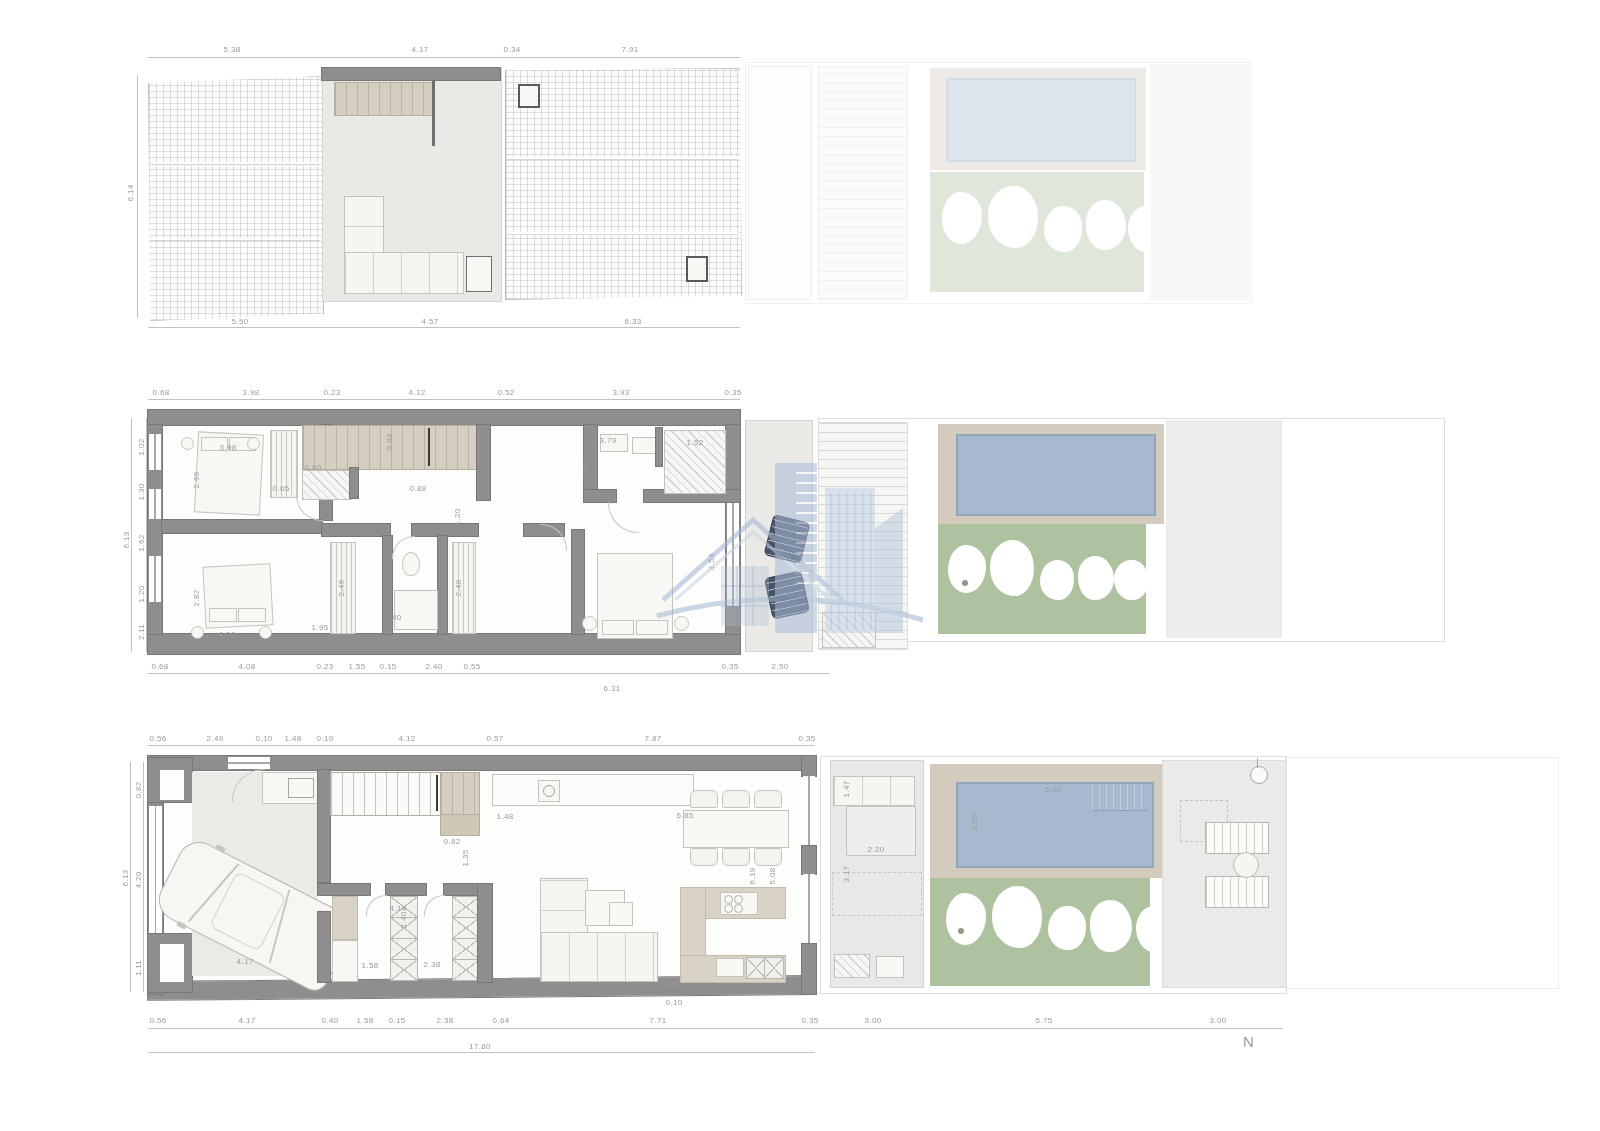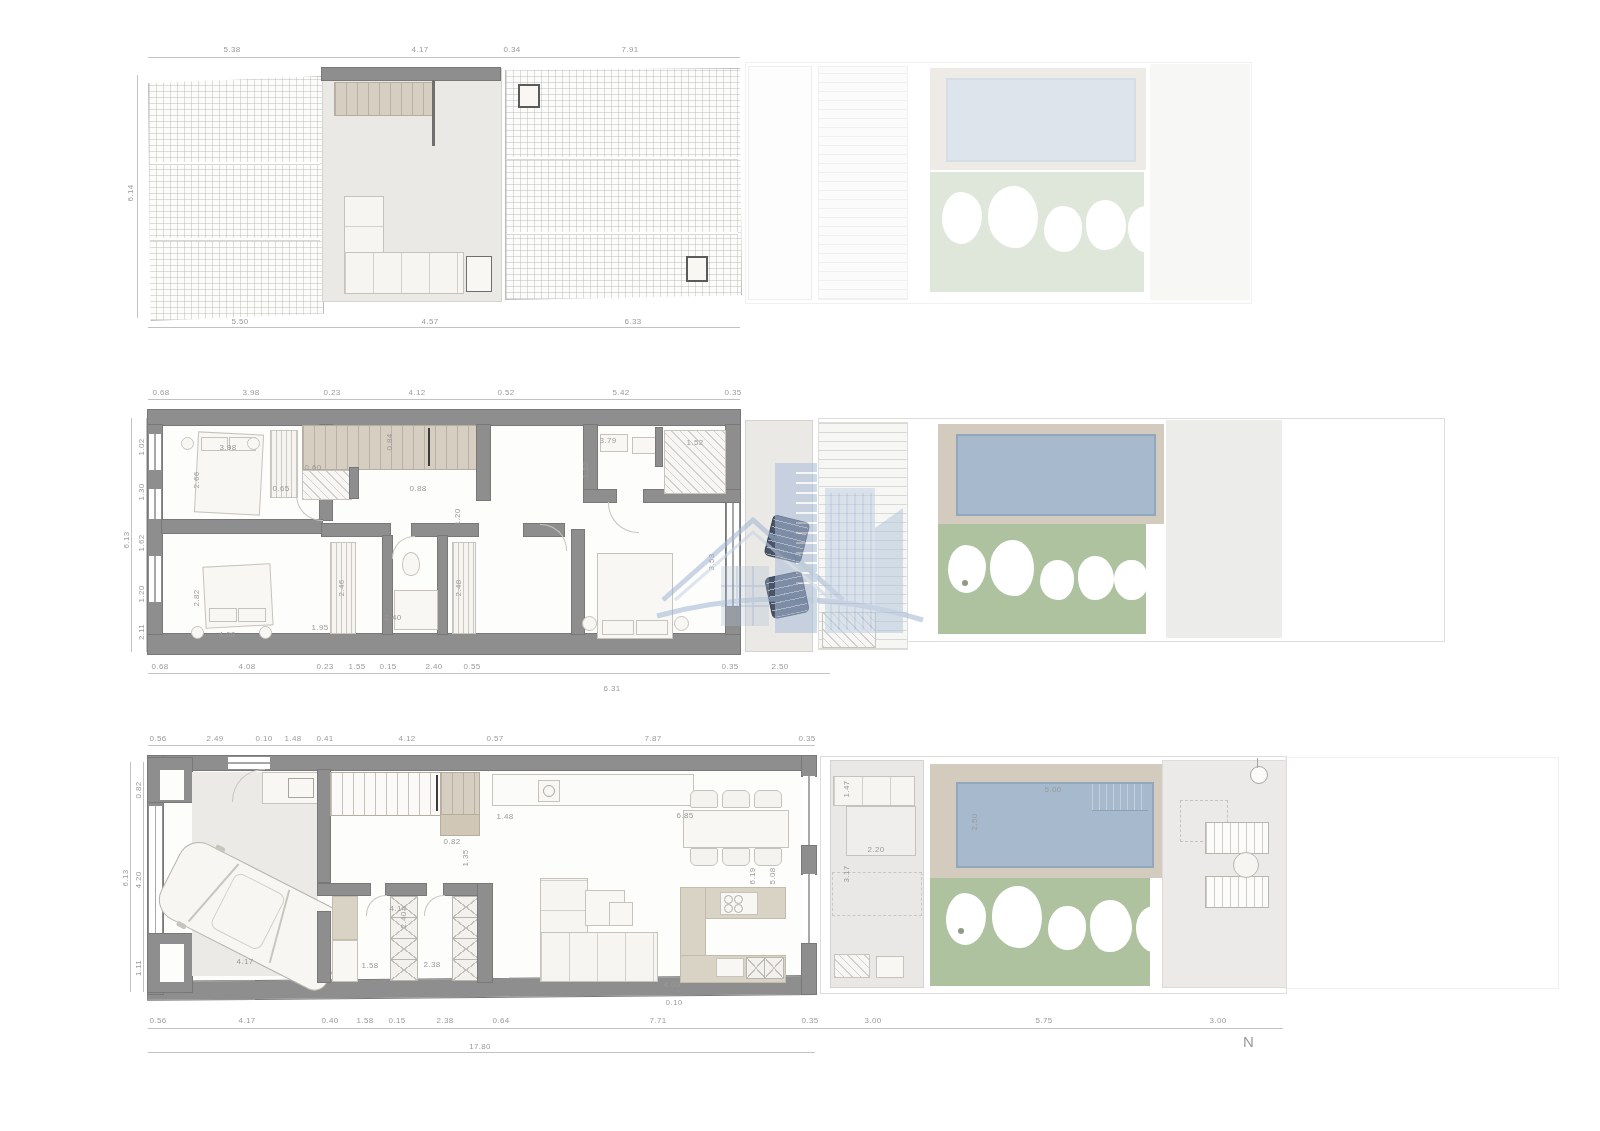--- a/index.html
+++ b/index.html
@@ -112,21 +112,21 @@
   <div class="dline" style="left:148px;top:673px;width:682px;height:1px"></div>
   <div class="dline" style="left:146px;top:418px;width:1px;height:234px"></div>
   <div class="dline" style="left:131px;top:418px;width:1px;height:234px"></div>
   <div class="dline" style="left:757px;top:425px;width:1px;height:223px"></div>
 
   <span class="dim" style="left:161px;top:392px">0.68</span>
   <span class="dim" style="left:251px;top:392px">3.98</span>
   <span class="dim" style="left:332px;top:392px">0.23</span>
   <span class="dim" style="left:417px;top:392px">4.12</span>
   <span class="dim" style="left:506px;top:392px">0.52</span>
-  <span class="dim" style="left:621px;top:392px">5.42</span>
+  <span class="dim" style="left:621px;top:392px">3.93</span>
   <span class="dim" style="left:733px;top:392px">0.35</span>
 
   <span class="dim" style="left:160px;top:666px">0.68</span>
   <span class="dim" style="left:247px;top:666px">4.08</span>
   <span class="dim" style="left:325px;top:666px">0.23</span>
   <span class="dim" style="left:357px;top:666px">1.55</span>
   <span class="dim" style="left:388px;top:666px">0.15</span>
   <span class="dim" style="left:434px;top:666px">2.40</span>
   <span class="dim" style="left:472px;top:666px">0.55</span>
   <span class="dim" style="left:612px;top:688px">6.31</span>
@@ -280,21 +280,21 @@
   <div class="dline" style="left:148px;top:745px;width:667px;height:1px"></div>
   <div class="dline" style="left:148px;top:1028px;width:1135px;height:1px"></div>
   <div class="dline" style="left:148px;top:1052px;width:667px;height:1px"></div>
   <div class="dline" style="left:143px;top:762px;width:1px;height:230px"></div>
   <div class="dline" style="left:130px;top:762px;width:1px;height:230px"></div>
 
   <span class="dim" style="left:158px;top:738px">0.56</span>
   <span class="dim" style="left:215px;top:738px">2.49</span>
   <span class="dim" style="left:264px;top:738px">0.10</span>
   <span class="dim" style="left:293px;top:738px">1.48</span>
-  <span class="dim" style="left:325px;top:738px">0.41</span>
+  <span class="dim" style="left:325px;top:738px">0.19</span>
   <span class="dim" style="left:407px;top:738px">4.12</span>
   <span class="dim" style="left:495px;top:738px">0.57</span>
   <span class="dim" style="left:653px;top:738px">7.87</span>
   <span class="dim" style="left:807px;top:738px">0.35</span>
 
   <span class="dim" style="left:158px;top:1020px">0.56</span>
   <span class="dim" style="left:247px;top:1020px">4.17</span>
   <span class="dim" style="left:330px;top:1020px">0.40</span>
   <span class="dim" style="left:365px;top:1020px">1.58</span>
   <span class="dim" style="left:397px;top:1020px">0.15</span>

